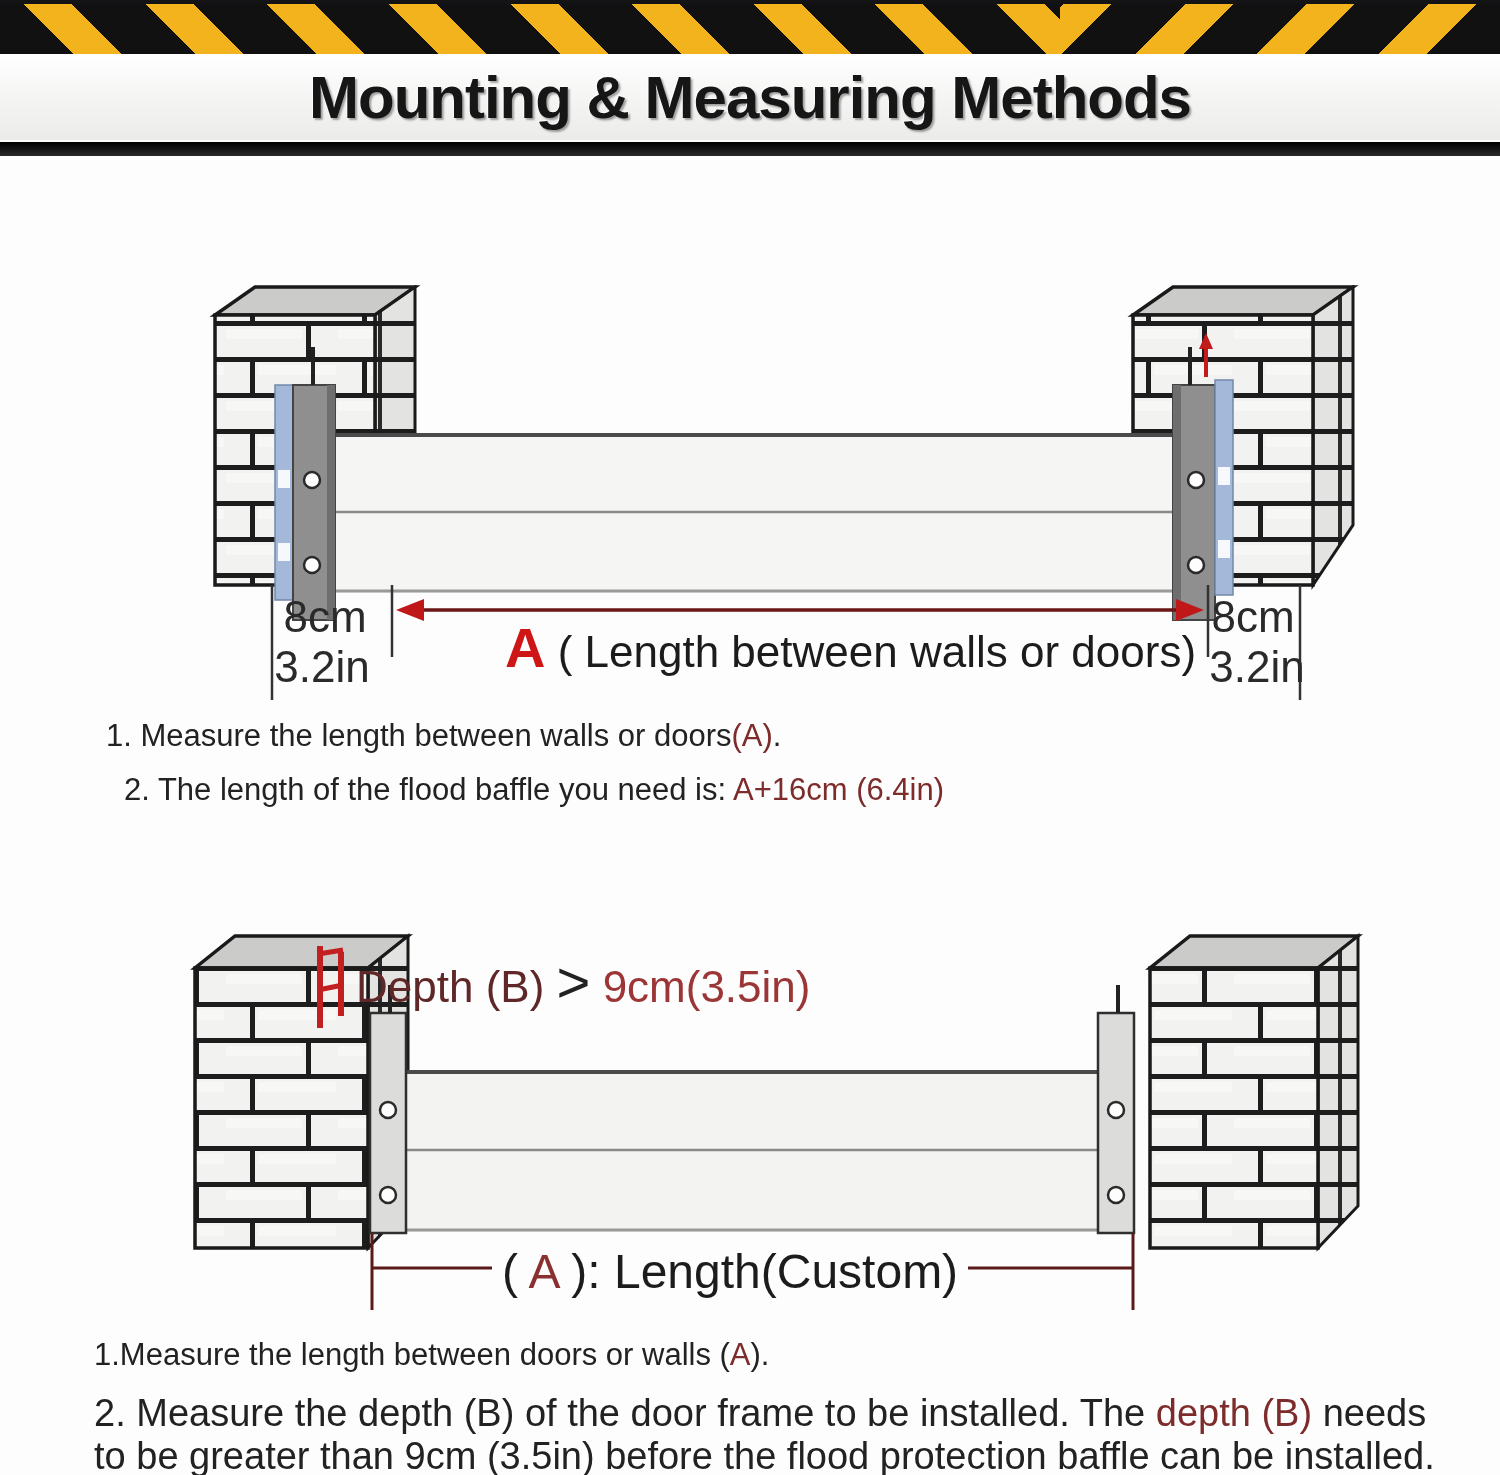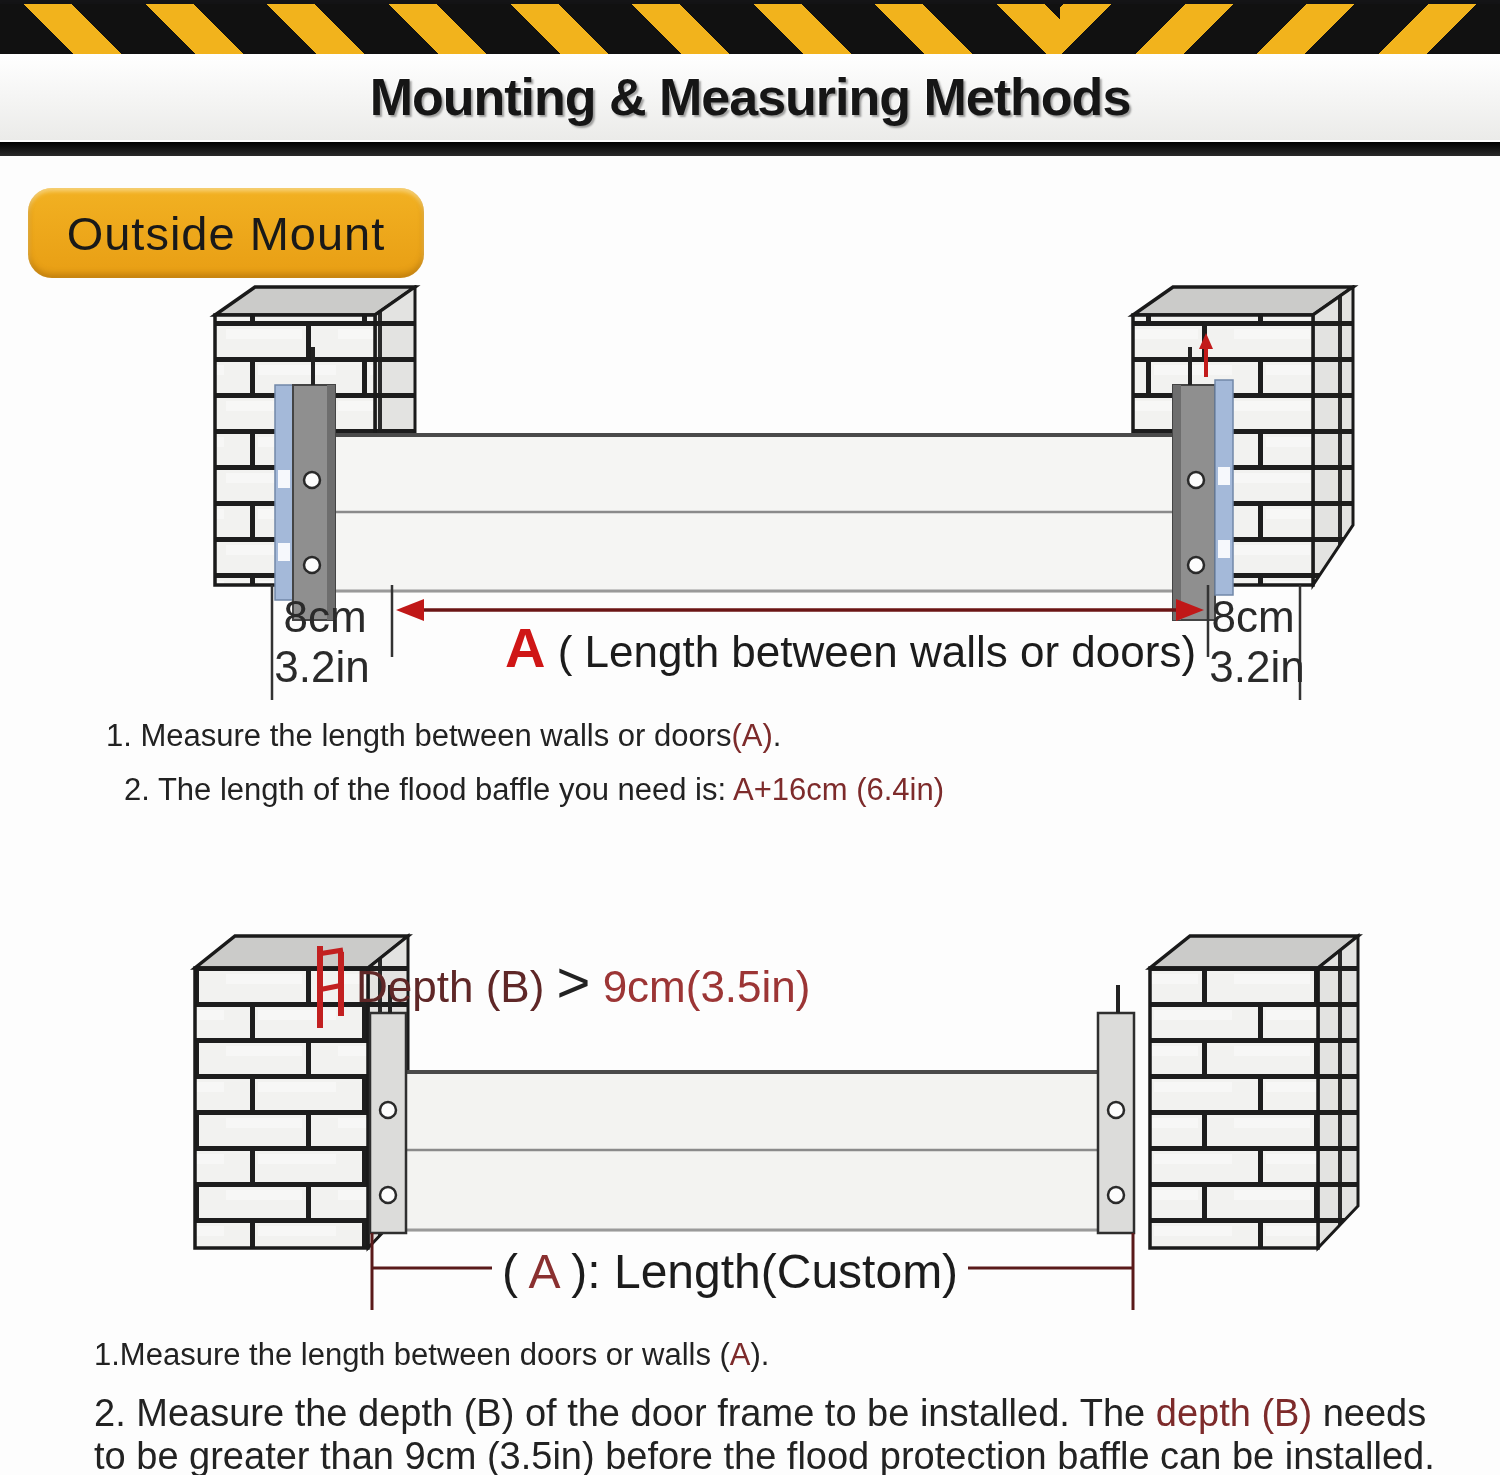--- a/index.html
+++ b/index.html
@@ -21,21 +21,21 @@
   .stripe-right{
     position:absolute;left:1060px;top:0;height:100%;width:440px;
     background:repeating-linear-gradient(-45deg,#111 0 52px,#f2b31c 52px 86px);
   }
   .title-band{
     position:absolute;left:0;top:54px;width:100%;height:86px;
     background:linear-gradient(#ffffff,#ebebe9);
     display:flex;align-items:center;justify-content:center;
   }
   .title-band h1{
-    margin:0;font-size:52px;font-weight:bold;letter-spacing:-1px;color:#161616;
+    margin:0;font-size:60px;font-weight:bold;letter-spacing:-1px;color:#161616;
     text-shadow:-1px -1px 0 rgba(255,255,255,.85), 2px 2px 2px rgba(0,0,0,.35);
   }
   .bottom-bar{position:absolute;left:0;top:142px;width:100%;height:14px;background:linear-gradient(#000,#2a2a2a);}
   
   .badge{
     position:absolute;height:90px;border-radius:24px;
     background:linear-gradient(#f2b122,#e89e14);
     box-shadow:inset 0 -4px 6px rgba(120,70,0,.35), inset 0 3px 4px rgba(255,240,190,.6);
     display:flex;align-items:center;justify-content:center;
     font-size:47px;color:#191919;letter-spacing:1px;
@@ -61,21 +61,20 @@
     <div class="stripes">
       <div class="stripe-left"></div>
       <div class="stripe-right"></div>
     </div>
     <div class="title-band">
       <h1>Mounting &amp; Measuring Methods</h1>
     </div>
     <div class="bottom-bar"></div>
   </div>
 
-  <div class="badge badge1">Outside Mount</div>
 
   <svg class="fig" style="top:285px" width="1500" height="420" viewBox="0 0 1500 420">
     <defs>
       <pattern id="brick" width="112" height="72" patternUnits="userSpaceOnUse">
         <rect width="112" height="72" fill="#f2f2f0"></rect>
         <rect x="0" y="0" width="112" height="5" fill="#1d1d1d"></rect>
         <rect x="0" y="36" width="112" height="5" fill="#1d1d1d"></rect>
         <rect x="26" y="0" width="5" height="41" fill="#1d1d1d"></rect>
         <rect x="82" y="36" width="5" height="36" fill="#1d1d1d"></rect>
         <rect x="34" y="8" width="88" height="10" fill="#fafaf8" opacity="0.7"></rect>

